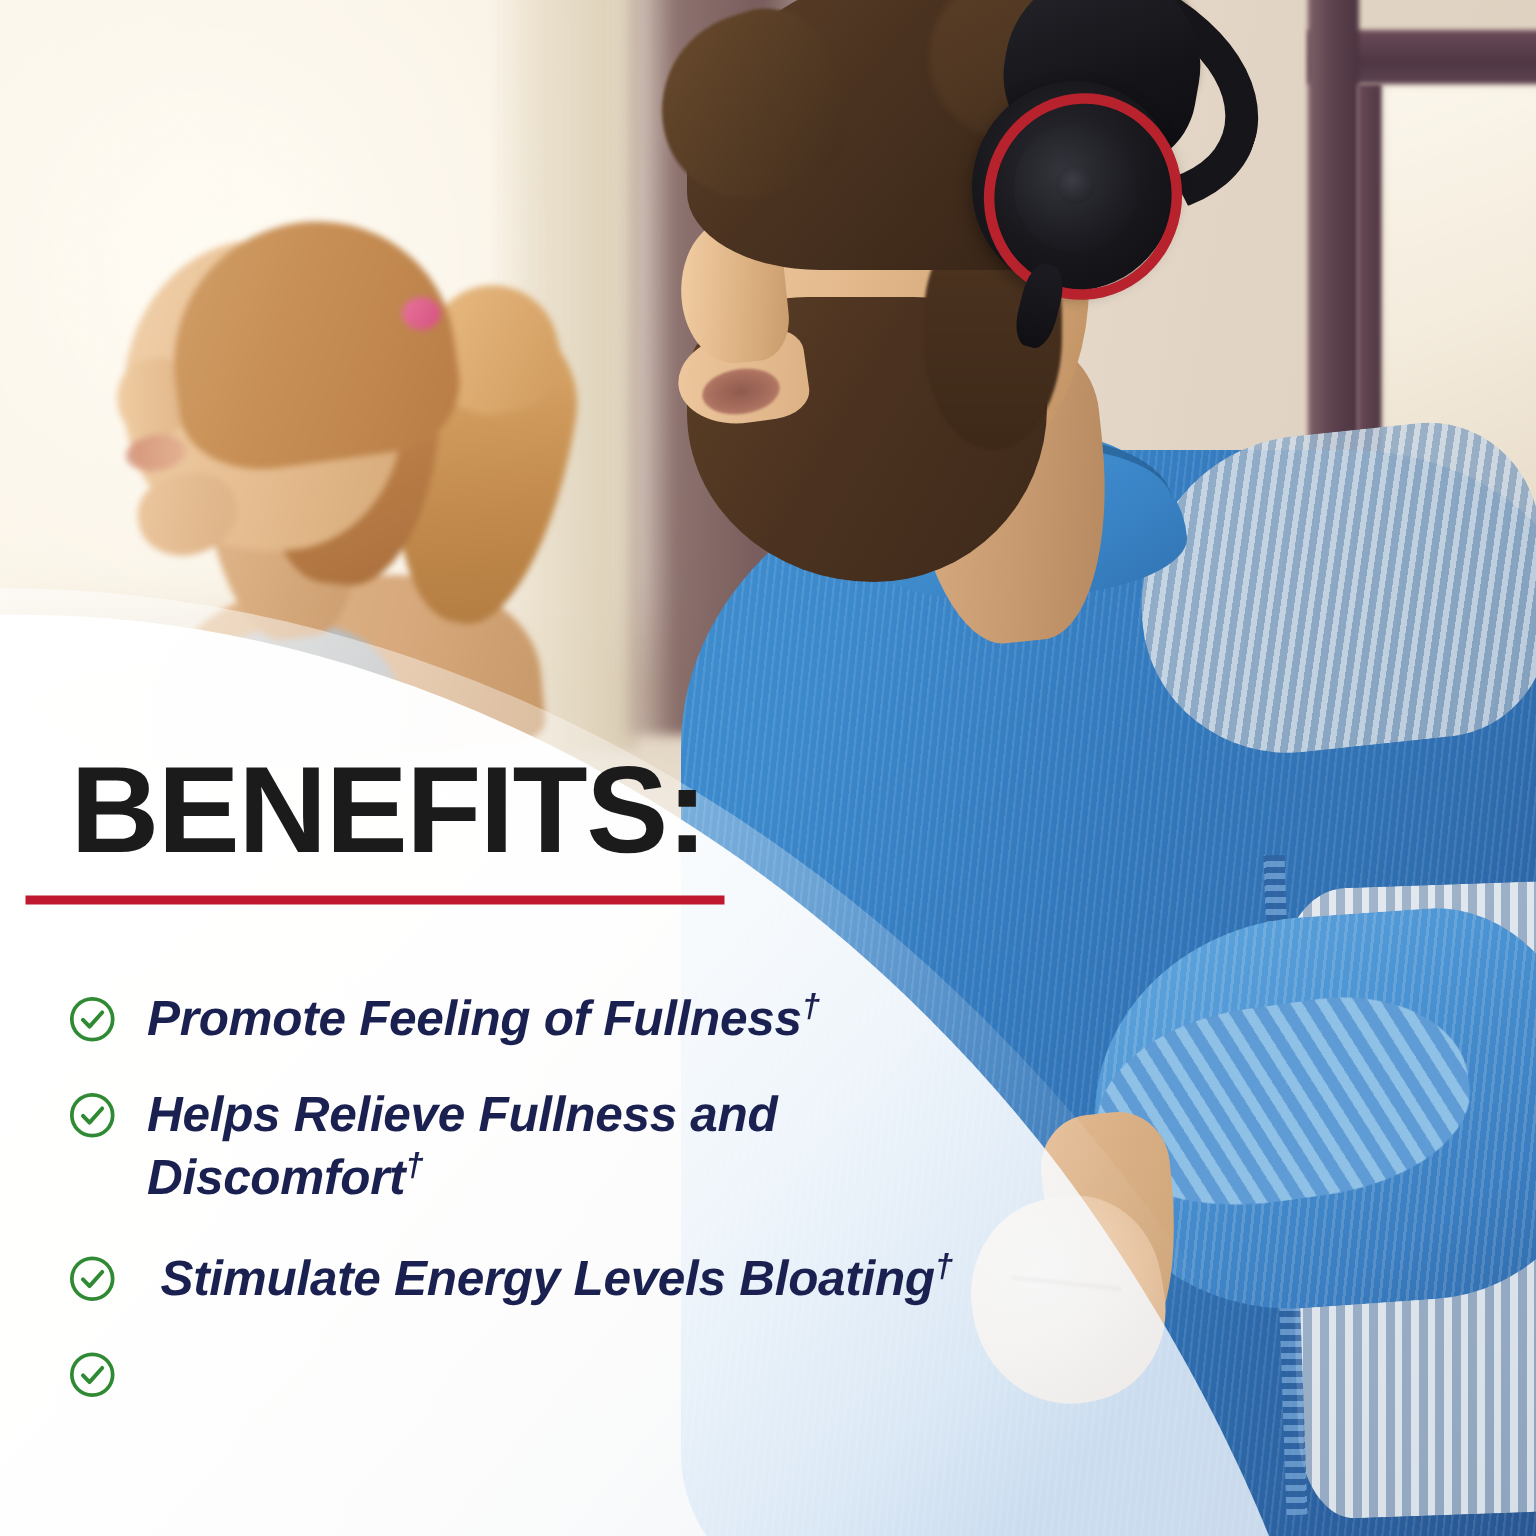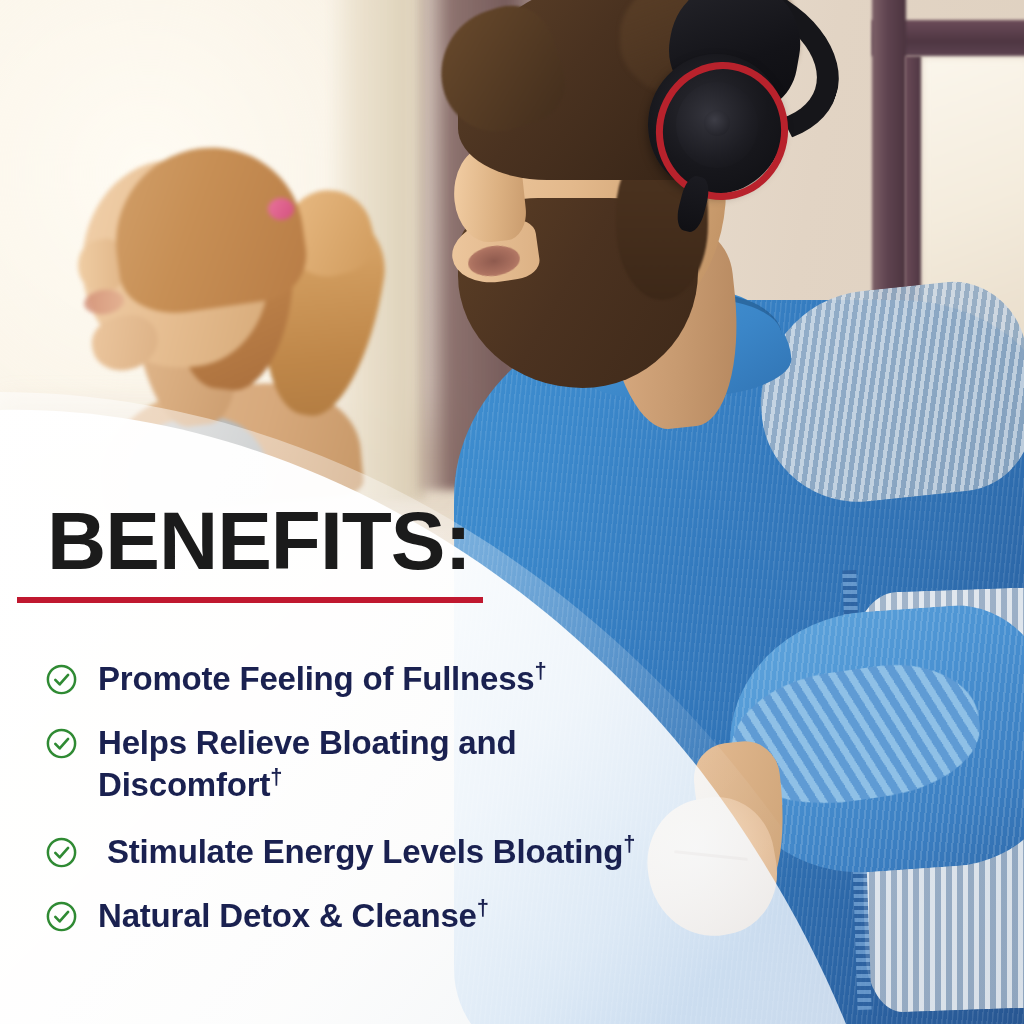--- a/index.html
+++ b/index.html
@@ -400,20 +400,21 @@
     margin-right: 20px;
   }
   .check svg { display: block; width: 33px; height: 33px; }
   .benefit-text {
     font-size: 33px;
     line-height: 1.28;
     font-weight: 700;
     color: #1a2150;
     letter-spacing: -.2px;
     white-space: pre-wrap;
+    font-style: italic;
   }
   .dagger { font-size: 22px; vertical-align: super; line-height: 0; }
 </style>
 </head>
 <body>
 
 <div id="stage">
 
   <div class="photo">
     <div class="bg-base"></div>
@@ -515,39 +516,38 @@
         <span class="benefit-text"><span>Promote Feeling of Fullness</span><span class="dagger">†</span></span>
       </div>
 
       <div class="benefit b2">
         <span class="check">
           <svg viewBox="0 0 40 40">
             <circle cx="20" cy="20" r="16.5" fill="none" stroke="#2f8a33" stroke-width="3"></circle>
             <path d="M12.5 20.5 L17.8 26 L28 14.5" fill="none" stroke="#2f8a33" stroke-width="3.2" stroke-linecap="round" stroke-linejoin="round"></path>
           </svg>
         </span>
-        <span class="benefit-text"><span>Helps Relieve Bloating and
+        <span class="benefit-text"><span>Helps Relieve Fullness and
 Discomfort</span><span class="dagger">†</span></span>
       </div>
 
       <div class="benefit b3">
         <span class="check">
           <svg viewBox="0 0 40 40">
             <circle cx="20" cy="20" r="16.5" fill="none" stroke="#2f8a33" stroke-width="3"></circle>
             <path d="M12.5 20.5 L17.8 26 L28 14.5" fill="none" stroke="#2f8a33" stroke-width="3.2" stroke-linecap="round" stroke-linejoin="round"></path>
           </svg>
         </span>
         <span class="benefit-text"><span> Stimulate Energy Levels Bloating</span><span class="dagger">†</span></span>
       </div>
 
       <div class="benefit b4">
         <span class="check">
           <svg viewBox="0 0 40 40">
             <circle cx="20" cy="20" r="16.5" fill="none" stroke="#2f8a33" stroke-width="3"></circle>
             <path d="M12.5 20.5 L17.8 26 L28 14.5" fill="none" stroke="#2f8a33" stroke-width="3.2" stroke-linecap="round" stroke-linejoin="round"></path>
           </svg>
         </span>
-        <span class="benefit-text"><span>Natural Detox &amp; Cleanse</span><span class="dagger">†</span></span>
       </div>
 
     </div>
   </div>
 </div>
 
 </body></html>

